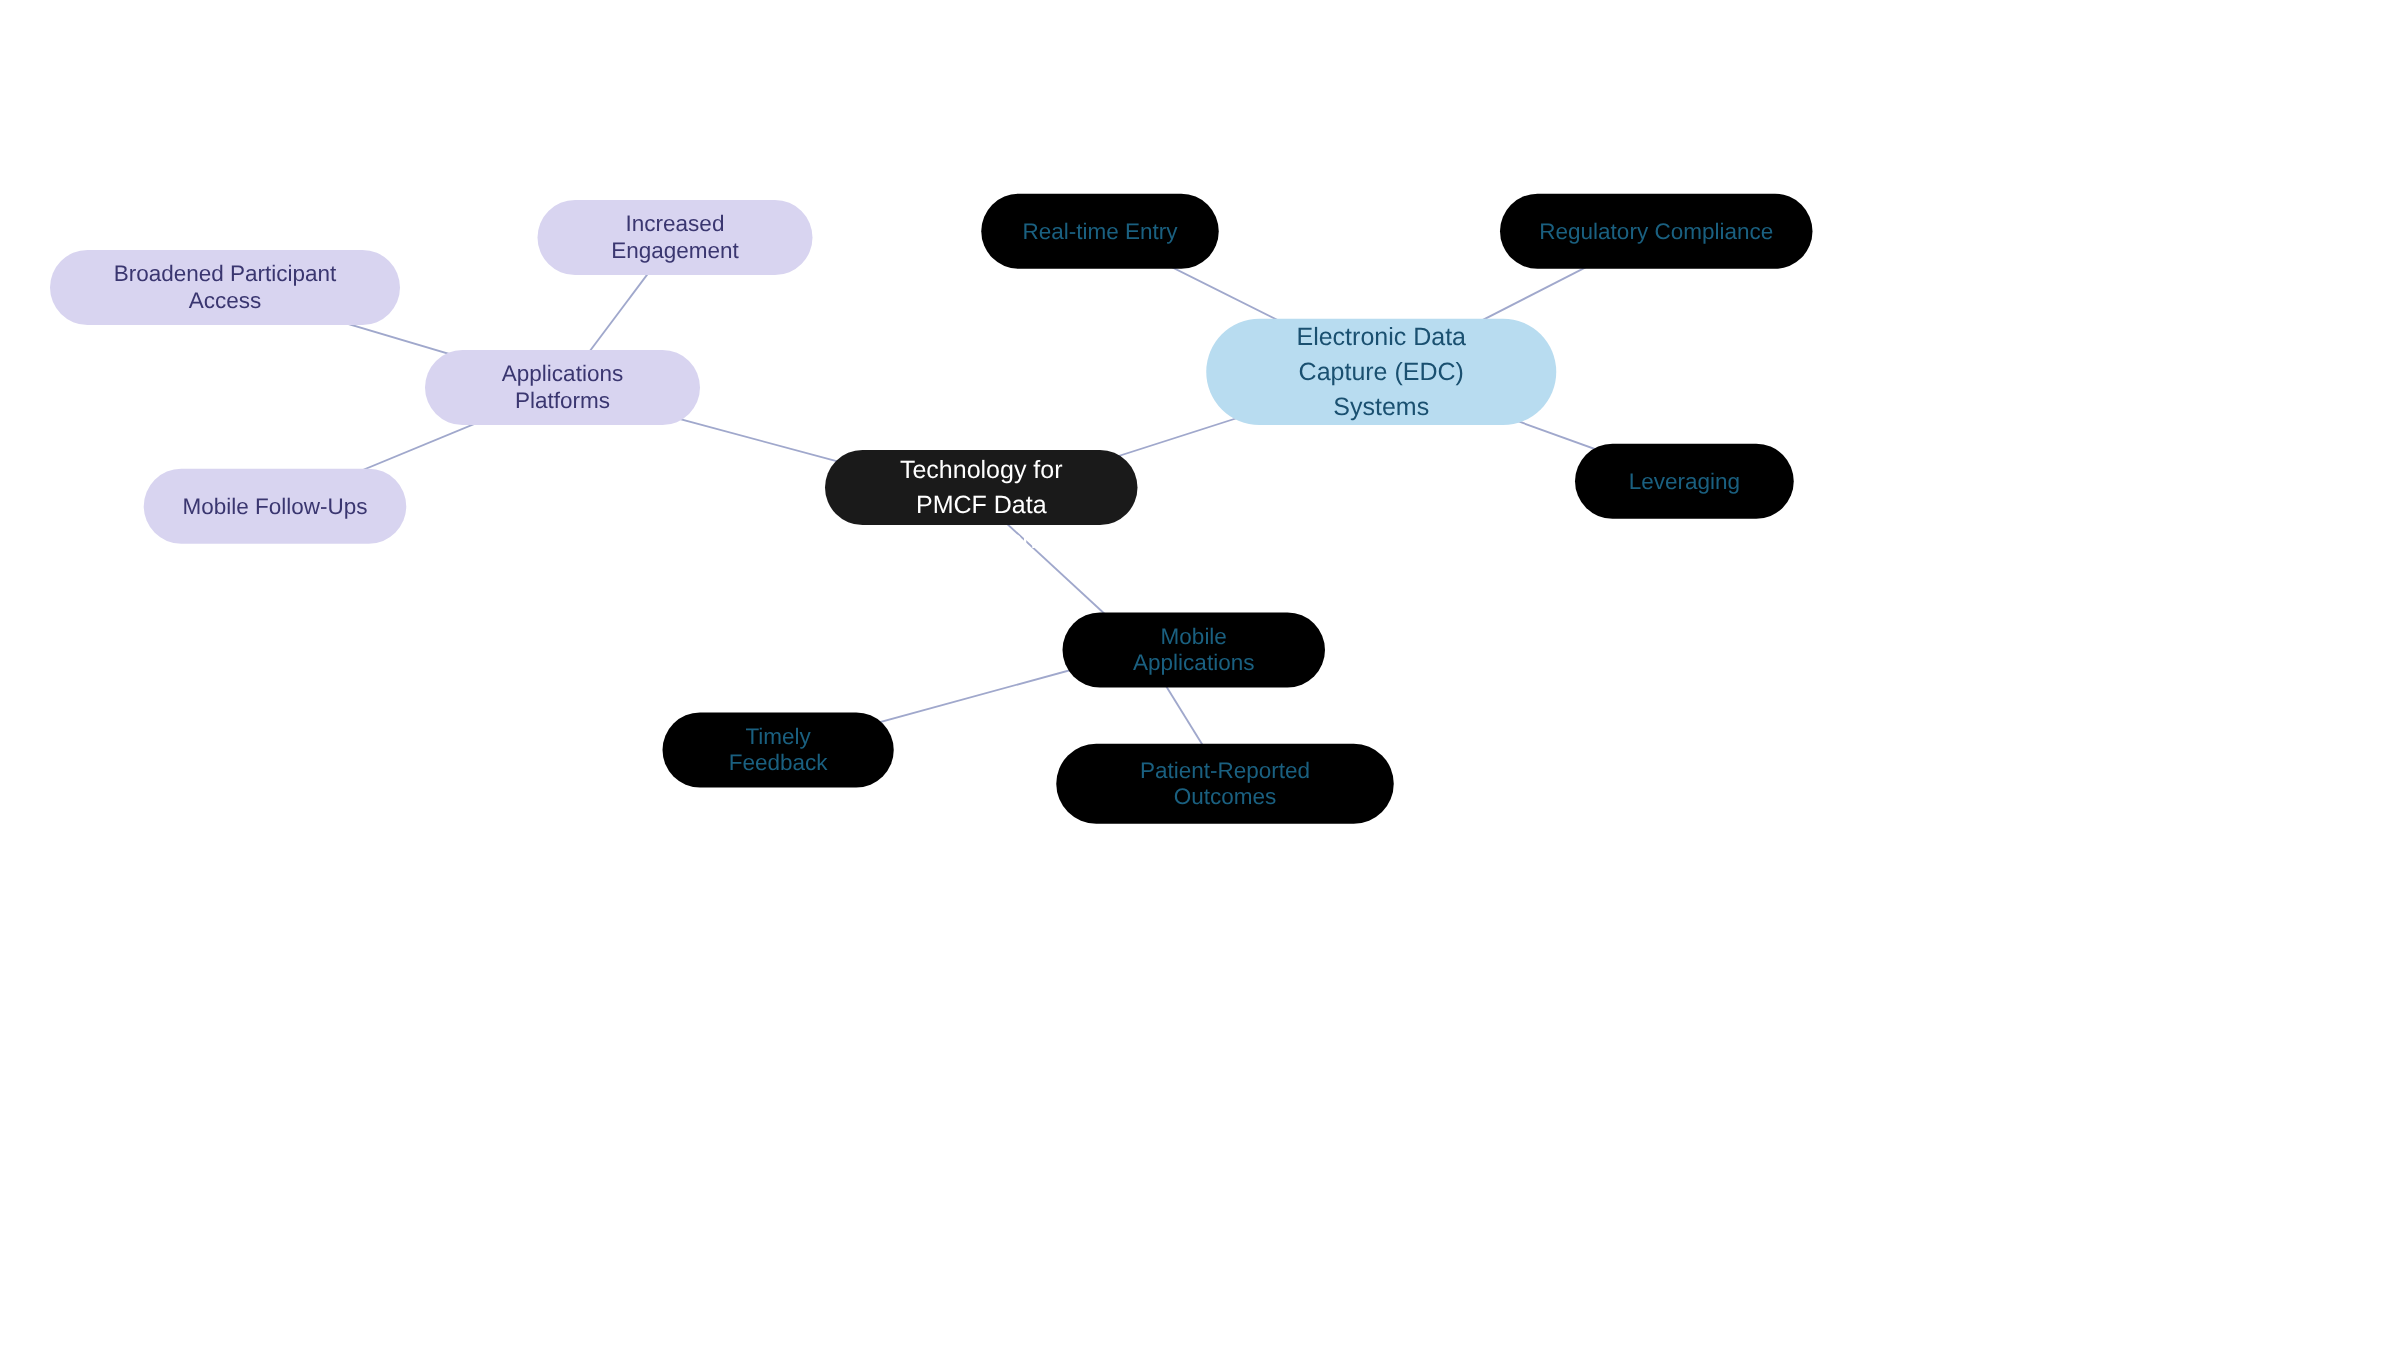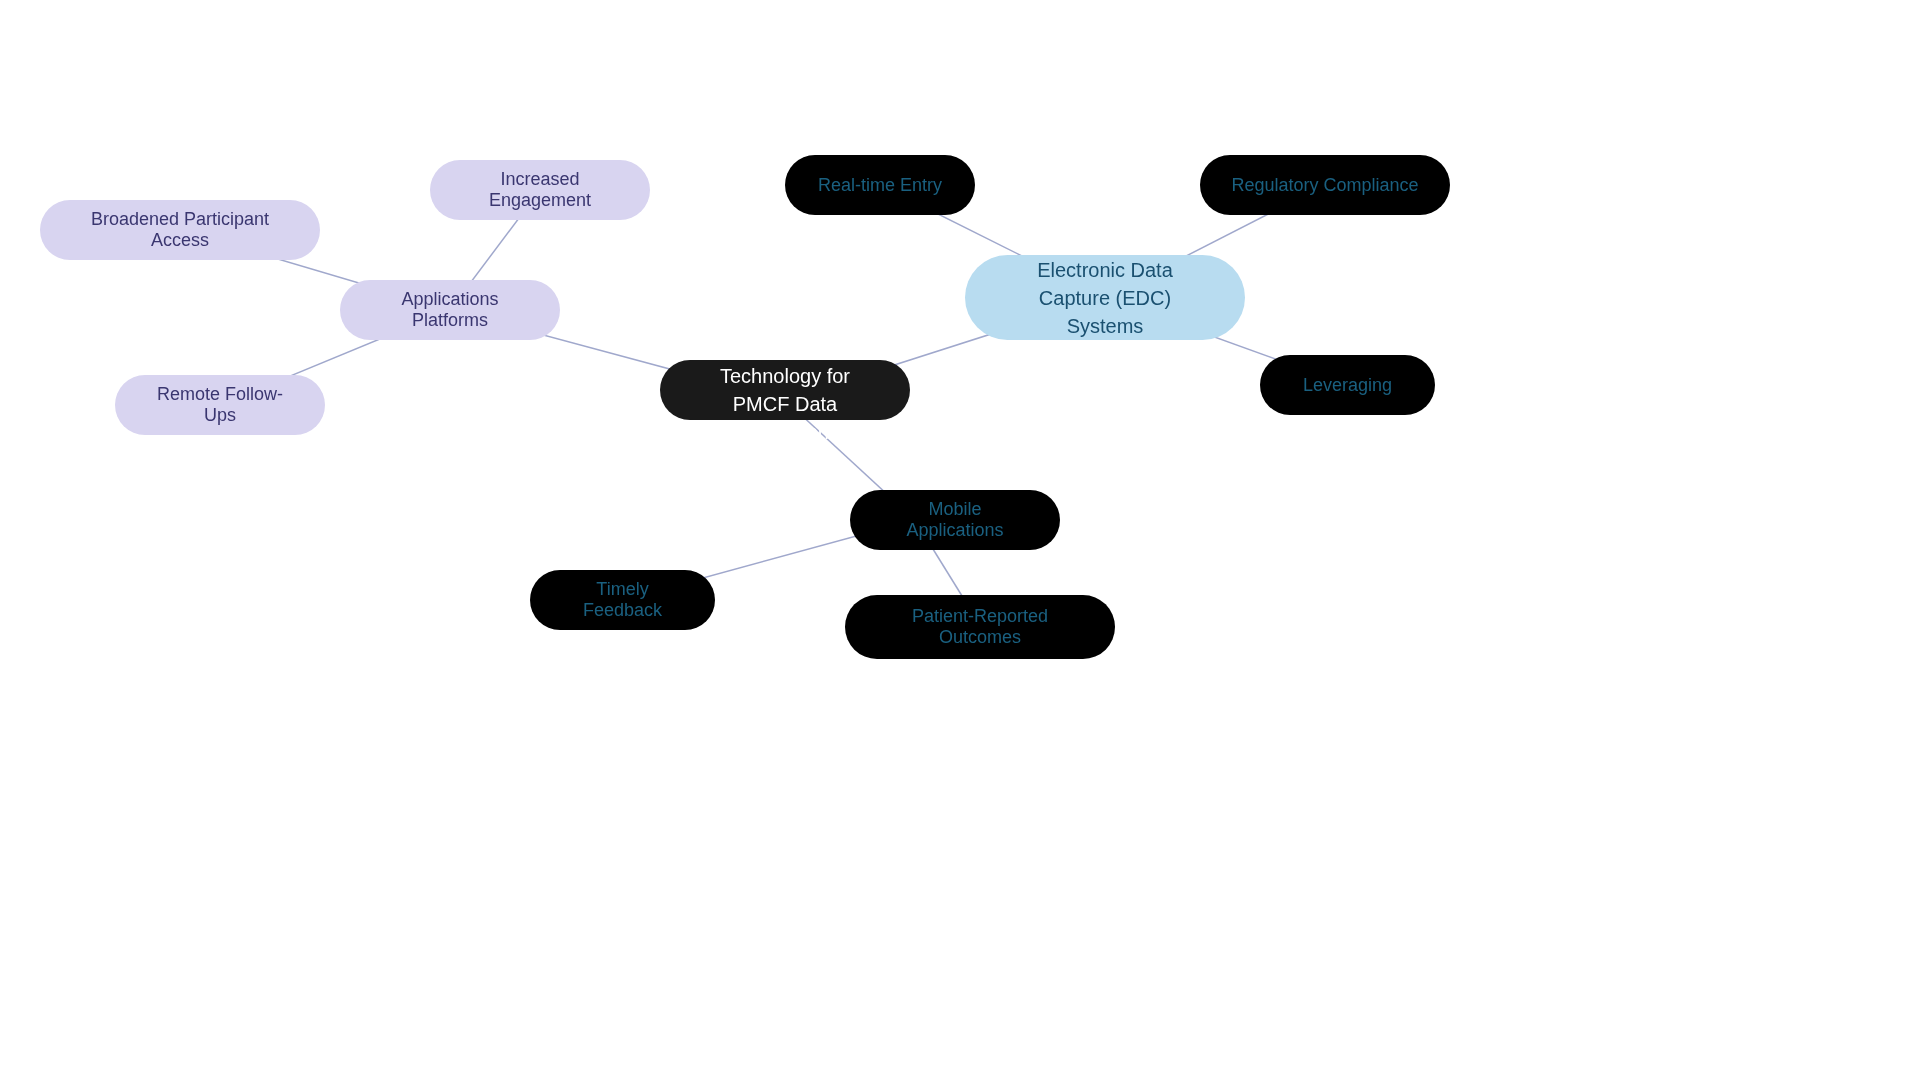--- a/index.html
+++ b/index.html
@@ -88,21 +88,21 @@
 
 <div class="node node-purple" id="node-increased-engagement" style="left:430px; top:160px; width:220px; height:60px;">
   <span>Increased Engagement</span>
 </div>
 
 <div class="node node-purple" id="node-broadened-access" style="left:40px; top:200px; width:280px; height:60px;">
   <span>Broadened Participant Access</span>
 </div>
 
 <div class="node node-purple" id="node-remote-followups" style="left:115px; top:375px; width:210px; height:60px;">
-  <span>Remote Follow-Ups</span>
+  <span>Mobile Follow-Ups</span>
 </div>
 
 <div class="node node-blue-large" id="node-edc" style="left:965px; top:255px; width:280px; height:85px;">
   <span style="white-space:pre-line;">Electronic Data Capture (EDC)
 Systems</span>
 </div>
 
 <div class="node node-blue" id="node-realtime-entry" style="left:785px; top:155px; width:190px; height:60px;">
   <span>Real-time Entry</span>
 </div>

